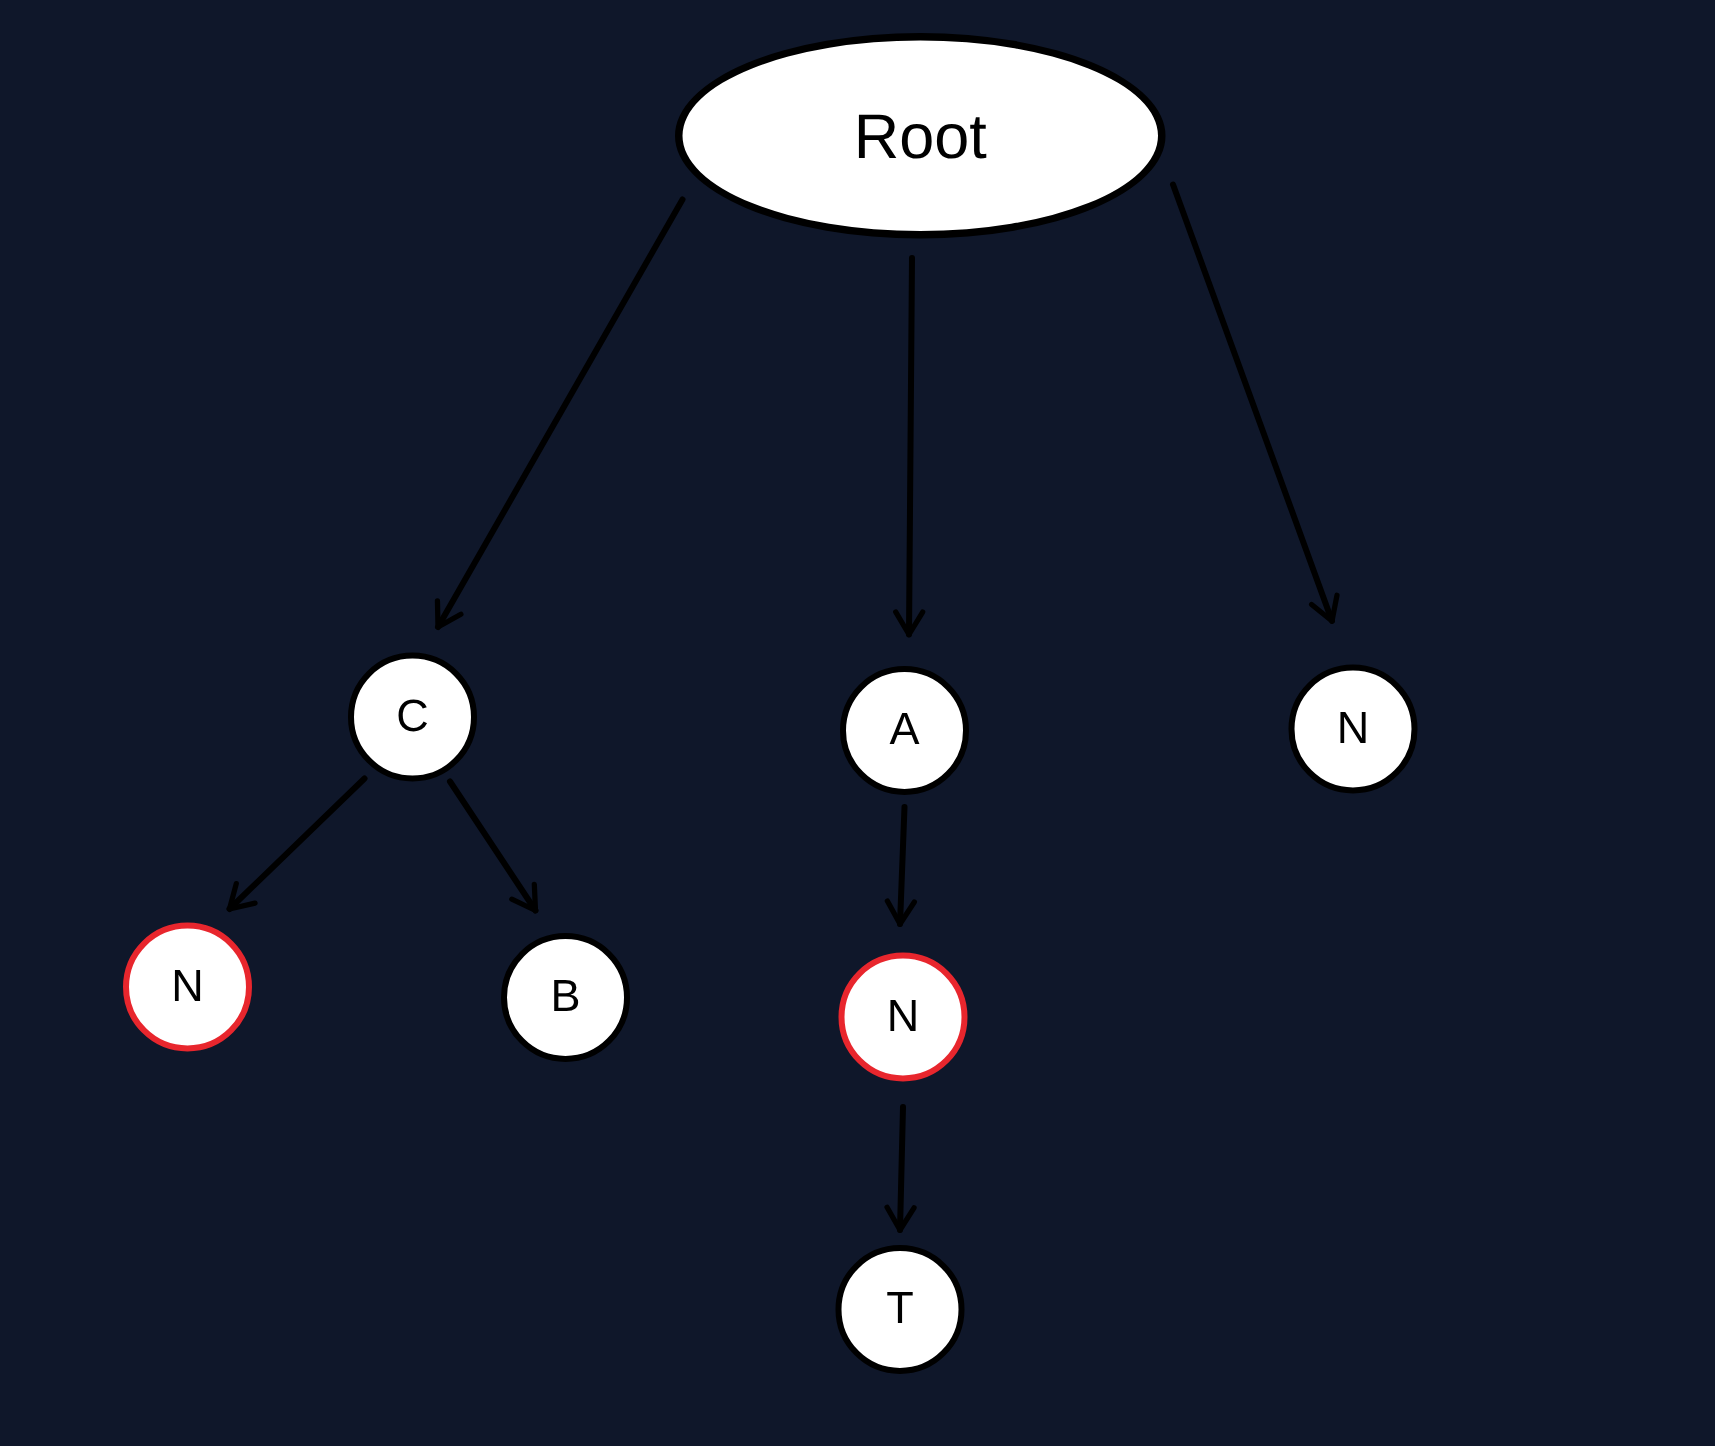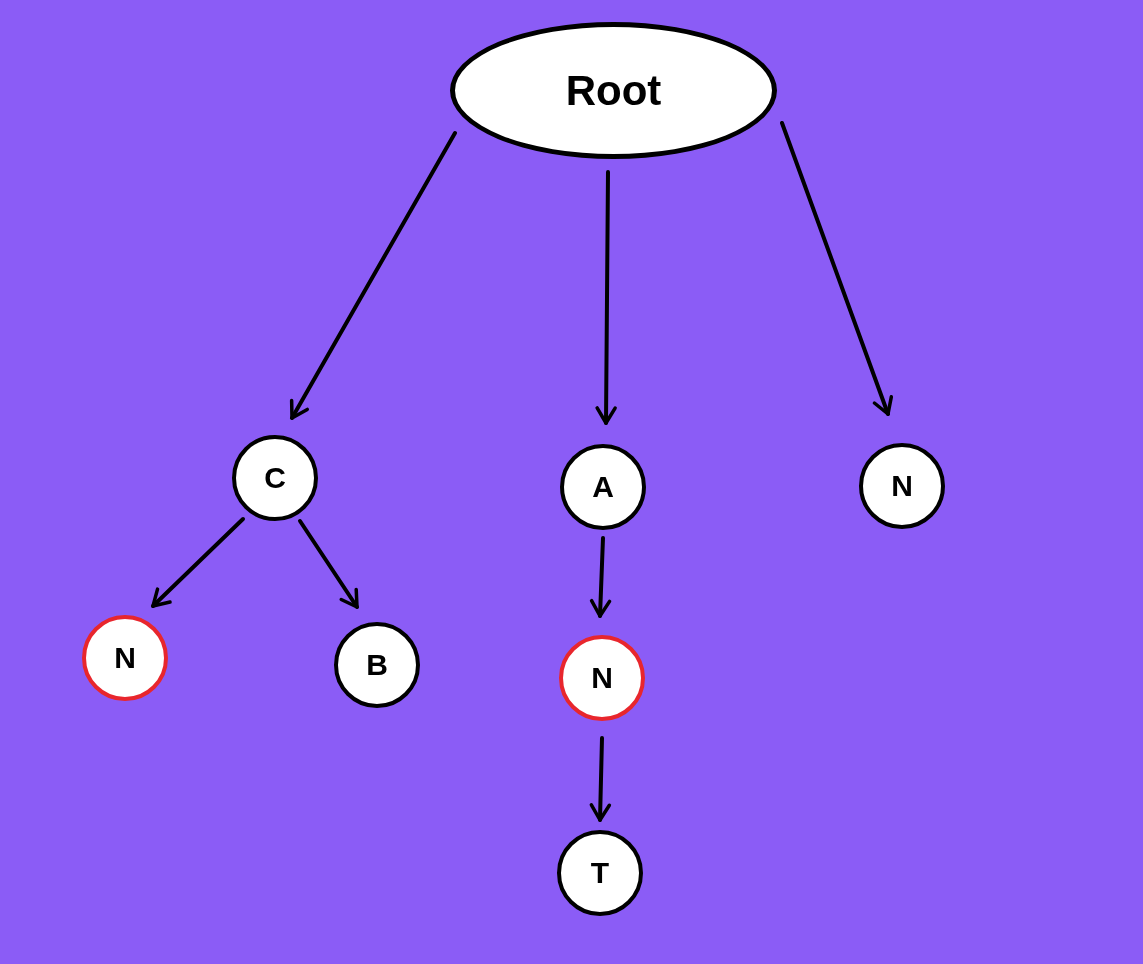--- a/index.html
+++ b/index.html
@@ -5,23 +5,22 @@
   html, body {
     margin: 0;
     padding: 0;
     background: #ffffff;
     font-family: "Liberation Sans", sans-serif;
   }
   .canvas {
     position: relative;
     width: 1143px;
     height: 964px;
-    background: #8b5cf6;
+    background: #0f172a;
     overflow: hidden;
-    font-weight: bold;
   }
   .edges-layer {
     position: absolute;
     left: 0;
     top: 0;
     width: 1143px;
     height: 964px;
   }
   .edge {
     stroke: #000000;

